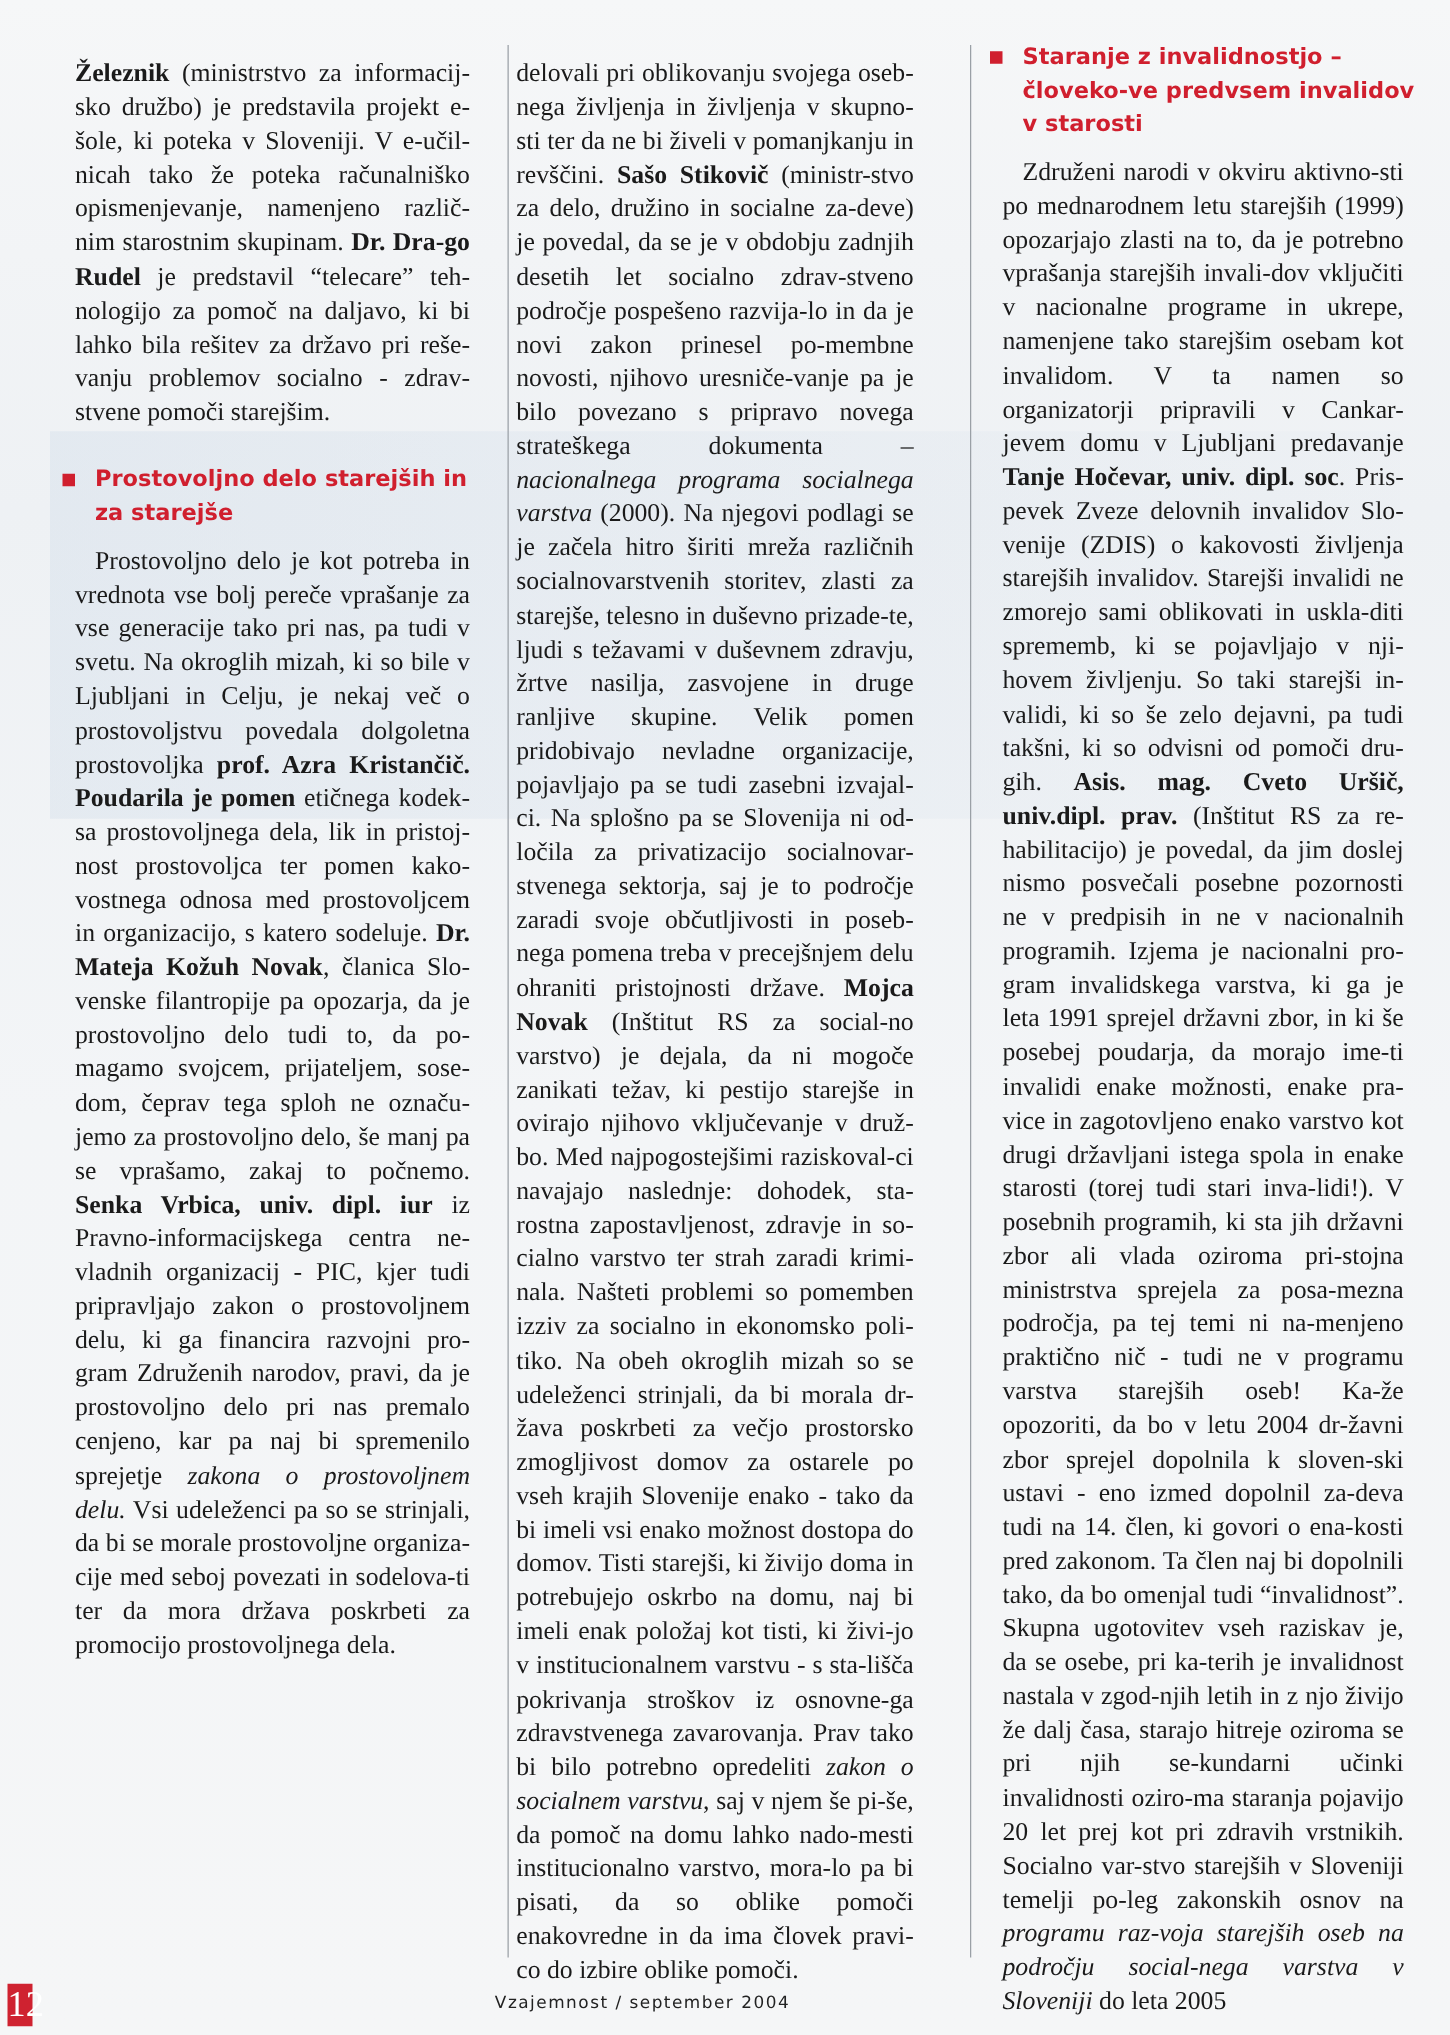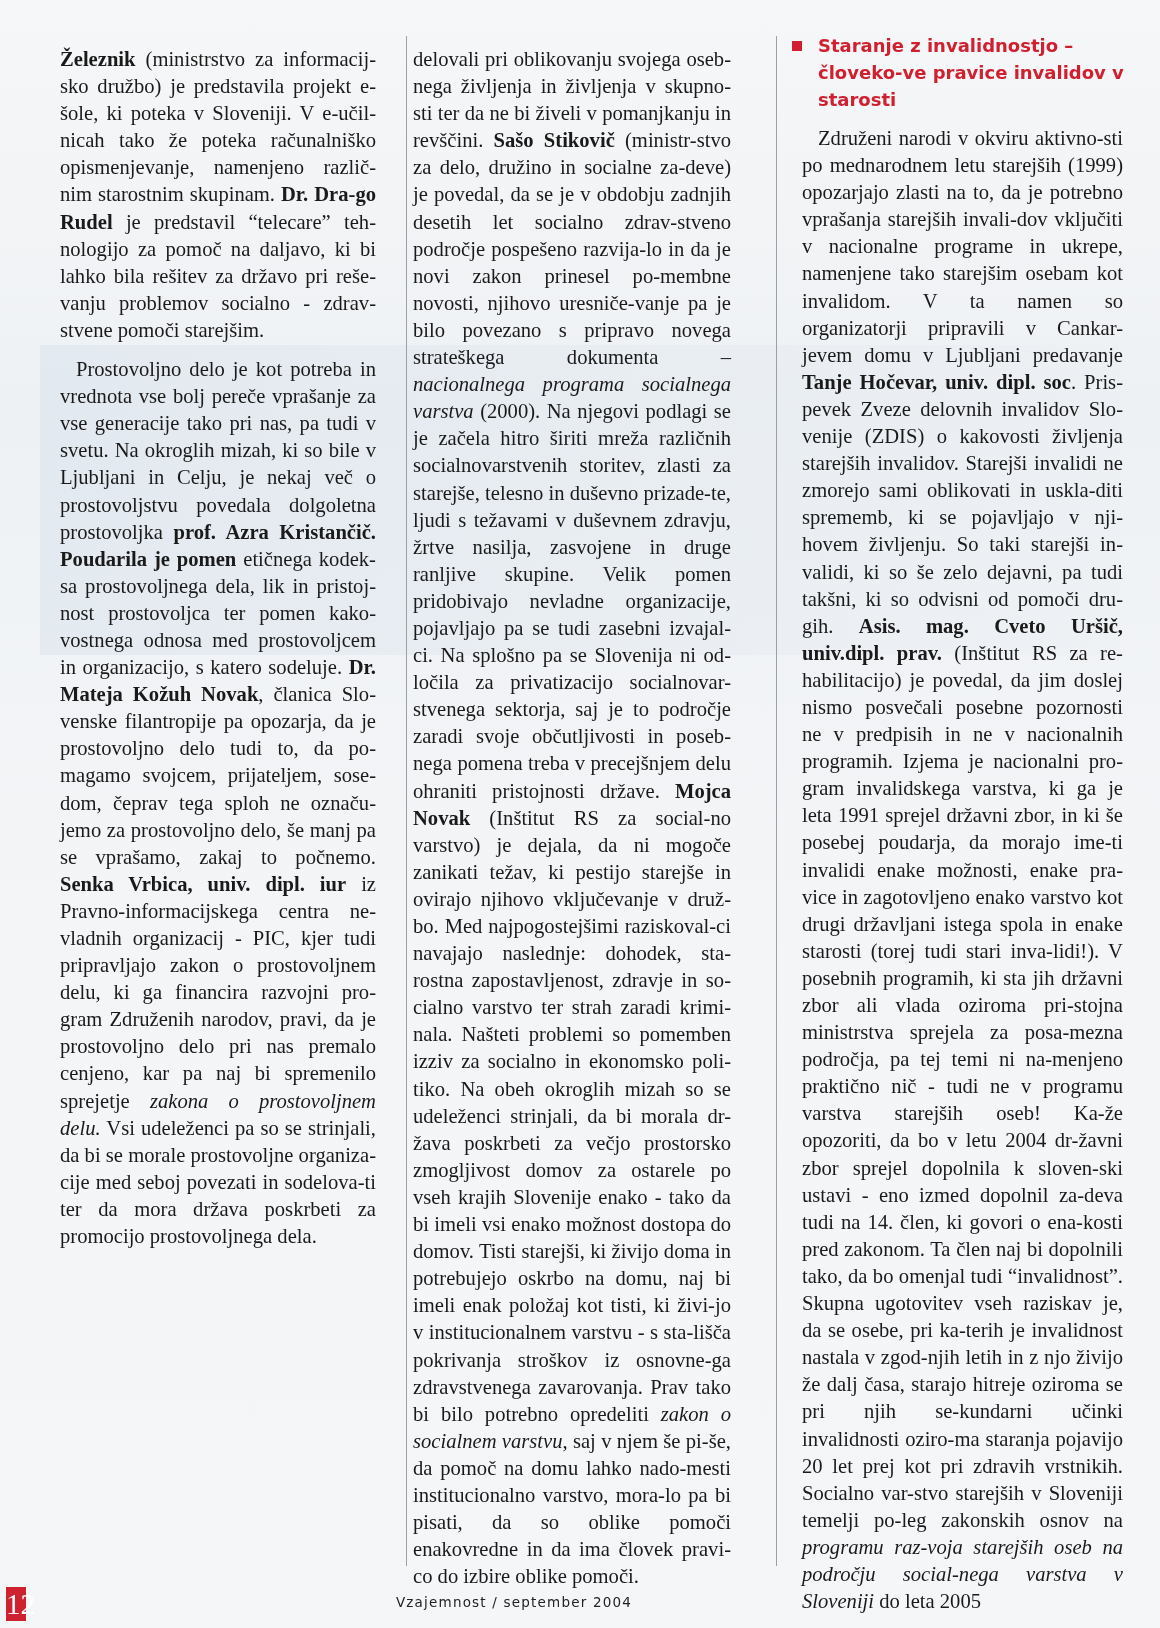--- a/index.html
+++ b/index.html
@@ -66,30 +66,34 @@
 
 <div class="page-bg"></div>
 <div class="tint-band"></div>
 
 <div class="col-divider div1"></div>
 <div class="col-divider div2"></div>
 
 <div class="column col1">
   <p class="para noindent"><span class="b">Železnik</span><span> (ministrstvo za informacij-sko družbo) je predstavila projekt e-šole, ki poteka v Sloveniji. V e-učil-nicah tako že poteka računalniško opismenjevanje, namenjeno različ-nim starostnim skupinam. </span><span class="b">Dr. Dra-go Rudel</span><span> je predstavil “telecare” teh-nologijo za pomoč na daljavo, ki bi lahko bila rešitev za državo pri reše-vanju problemov socialno - zdrav-stvene pomoči starejšim.</span></p>
 
+  <h3 class="heading gap-before">
+    <span class="bullet"></span>
+    <span class="htext">Prostovoljno delo starejših in za starejše</span>
+  </h3>
   <p class="para"><span>Prostovoljno delo je kot potreba in vrednota vse bolj pereče vprašanje za vse generacije tako pri nas, pa tudi v svetu. Na okroglih mizah, ki so bile v Ljubljani in Celju, je nekaj več o prostovoljstvu povedala dolgoletna prostovoljka </span><span class="b">prof. Azra Kristančič. Poudarila je pomen</span><span> etičnega kodek-sa prostovoljnega dela, lik in pristoj-nost prostovoljca ter pomen kako-vostnega odnosa med prostovoljcem in organizacijo, s katero sodeluje. </span><span class="b">Dr. Mateja Kožuh Novak</span><span>, članica Slo-venske filantropije pa opozarja, da je prostovoljno delo tudi to, da po-magamo svojcem, prijateljem, sose-dom, čeprav tega sploh ne označu-jemo za prostovoljno delo, še manj pa se vprašamo, zakaj to počnemo. </span><span class="b">Senka Vrbica, univ. dipl. iur</span><span> iz Pravno-informacijskega centra ne-vladnih organizacij - PIC, kjer tudi pripravljajo zakon o prostovoljnem delu, ki ga financira razvojni pro-gram Združenih narodov, pravi, da je prostovoljno delo pri nas premalo cenjeno, kar pa naj bi spremenilo sprejetje </span><span class="i">zakona o prostovoljnem delu.</span><span> Vsi udeleženci pa so se strinjali, da bi se morale prostovoljne organiza-cije med seboj povezati in sodelova-ti ter da mora država poskrbeti za promocijo prostovoljnega dela.</span></p>
 
 </div>
 
 <div class="column col2">
   <p class="para noindent"><span>delovali pri oblikovanju svojega oseb-nega življenja in življenja v skupno-sti ter da ne bi živeli v pomanjkanju in revščini. </span><span class="b">Sašo Stikovič</span><span> (ministr-stvo za delo, družino in socialne za-deve) je povedal, da se je v obdobju zadnjih desetih let socialno zdrav-stveno področje pospešeno razvija-lo in da je novi zakon prinesel po-membne novosti, njihovo uresniče-vanje pa je bilo povezano s pripravo novega strateškega dokumenta – </span><span class="i">nacionalnega programa socialnega varstva</span><span> (2000). Na njegovi podlagi se je začela hitro širiti mreža različnih socialnovarstvenih storitev, zlasti za starejše, telesno in duševno prizade-te, ljudi s težavami v duševnem zdravju, žrtve nasilja, zasvojene in druge ranljive skupine. Velik pomen pridobivajo nevladne organizacije, pojavljajo pa se tudi zasebni izvajal-ci. Na splošno pa se Slovenija ni od-ločila za privatizacijo socialnovar-stvenega sektorja, saj je to področje zaradi svoje občutljivosti in poseb-nega pomena treba v precejšnjem delu ohraniti pristojnosti države. </span><span class="b">Mojca Novak</span><span> (Inštitut RS za social-no varstvo) je dejala, da ni mogoče zanikati težav, ki pestijo starejše in ovirajo njihovo vključevanje v druž-bo. Med najpogostejšimi raziskoval-ci navajajo naslednje: dohodek, sta-rostna zapostavljenost, zdravje in so-cialno varstvo ter strah zaradi krimi-nala. Našteti problemi so pomemben izziv za socialno in ekonomsko poli-tiko. Na obeh okroglih mizah so se udeleženci strinjali, da bi morala dr-žava poskrbeti za večjo prostorsko zmogljivost domov za ostarele po vseh krajih Slovenije enako - tako da bi imeli vsi enako možnost dostopa do domov. Tisti starejši, ki živijo doma in potrebujejo oskrbo na domu, naj bi imeli enak položaj kot tisti, ki živi-jo v institucionalnem varstvu - s sta-lišča pokrivanja stroškov iz osnovne-ga zdravstvenega zavarovanja. Prav tako bi bilo potrebno opredeliti </span><span class="i">zakon o socialnem varstvu</span><span>, saj v njem še pi-še, da pomoč na domu lahko nado-mesti institucionalno varstvo, mora-lo pa bi pisati, da so oblike pomoči enakovredne in da ima človek pravi-co do izbire oblike pomoči.</span></p>
 </div>
 
 <div class="column col3">
   <h3 class="heading">
     <span class="bullet"></span>
-    <span class="htext">Staranje z invalidnostjo – človeko-ve pravice invalidov v starosti</span>
+    <span class="htext">Staranje z invalidnostjo – človeko-ve predvsem invalidov v starosti</span>
   </h3>
   <p class="para"><span>Združeni narodi v okviru aktivno-sti po mednarodnem letu starejših (1999) opozarjajo zlasti na to, da je potrebno vprašanja starejših invali-dov vključiti v nacionalne programe in ukrepe, namenjene tako starejšim osebam kot invalidom. V ta namen so organizatorji pripravili v Cankar-jevem domu v Ljubljani predavanje </span><span class="b">Tanje Hočevar, univ. dipl. soc</span><span>. Pris-pevek Zveze delovnih invalidov Slo-venije (ZDIS) o kakovosti življenja starejših invalidov. Starejši invalidi ne zmorejo sami oblikovati in uskla-diti sprememb, ki se pojavljajo v nji-hovem življenju. So taki starejši in-validi, ki so še zelo dejavni, pa tudi takšni, ki so odvisni od pomoči dru-gih. </span><span class="b">Asis. mag. Cveto Uršič, univ.dipl. prav.</span><span> (Inštitut RS za re-habilitacijo) je povedal, da jim doslej nismo posvečali posebne pozornosti ne v predpisih in ne v nacionalnih programih. Izjema je nacionalni pro-gram invalidskega varstva, ki ga je leta 1991 sprejel državni zbor, in ki še posebej poudarja, da morajo ime-ti invalidi enake možnosti, enake pra-vice in zagotovljeno enako varstvo kot drugi državljani istega spola in enake starosti (torej tudi stari inva-lidi!). V posebnih programih, ki sta jih državni zbor ali vlada oziroma pri-stojna ministrstva sprejela za posa-mezna področja, pa tej temi ni na-menjeno praktično nič - tudi ne v programu varstva starejših oseb! Ka-že opozoriti, da bo v letu 2004 dr-žavni zbor sprejel dopolnila k sloven-ski ustavi - eno izmed dopolnil za-deva tudi na 14. člen, ki govori o ena-kosti pred zakonom. Ta člen naj bi dopolnili tako, da bo omenjal tudi “invalidnost”. Skupna ugotovitev vseh raziskav je, da se osebe, pri ka-terih je invalidnost nastala v zgod-njih letih in z njo živijo že dalj časa, starajo hitreje oziroma se pri njih se-kundarni učinki invalidnosti oziro-ma staranja pojavijo 20 let prej kot pri zdravih vrstnikih. Socialno var-stvo starejših v Sloveniji temelji po-leg zakonskih osnov na </span><span class="i">programu raz-voja starejših oseb na področju social-nega varstva v Sloveniji</span><span> do leta 2005</span></p>
 </div>
 
 <div class="page-number">12</div>
 <div class="footer">Vzajemnost / september 2004</div>
 
 </body></html>

